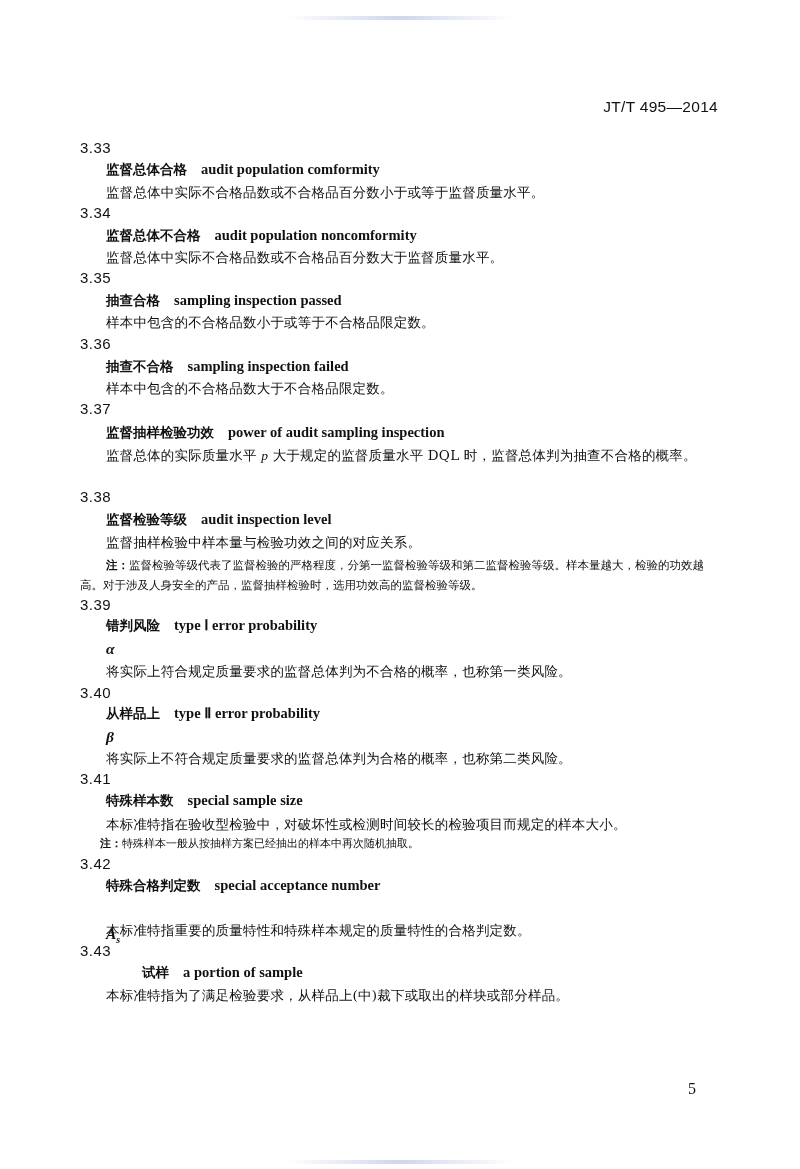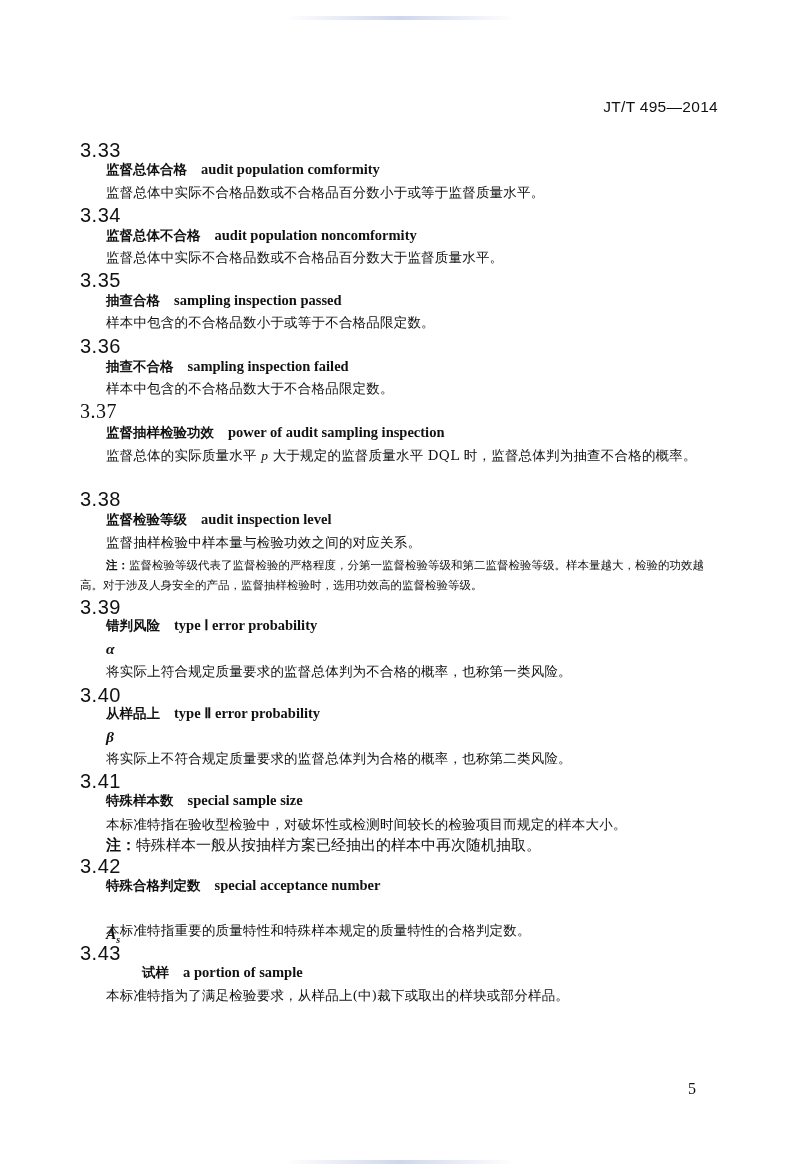--- a/index.html
+++ b/index.html
@@ -3,31 +3,31 @@
 <meta charset="utf-8">
 <style>
   html, body { margin:0; padding:0; background:#ffffff; }
   body { width:800px; height:1169px; position:relative; overflow:hidden;
          font-family:"DejaVu Serif", "Liberation Serif", serif; color:#111; }
   .watermark { position:absolute; left:0; width:800px; height:20px; text-align:center; }
   .wm-bar { display:inline-block; width:230px; height:4px; margin-top:8px;
             background:linear-gradient(90deg, rgba(120,140,200,0.0), rgba(120,140,200,0.35), rgba(120,140,200,0.0)); border-radius:2px; }
   .std-code { position:absolute; top:98px; right:82px; font-family:"Liberation Sans", sans-serif;
               font-size:15.5px; letter-spacing:0.3px; color:#111; }
-  .clause { position:absolute; left:80px; font-family:"Liberation Sans", sans-serif; font-size:20px; color:#111; letter-spacing:0.5px; }
+  .clause { position:absolute; left:80px; font-family:"Liberation Sans", sans-serif; font-size:15px; color:#111; letter-spacing:0.5px; }
   .term { position:absolute; left:106px; font-size:14px; font-weight:bold; white-space:nowrap; }
   .term .zh { font-family:"DejaVu Sans", sans-serif; font-weight:bold; font-size:13.5px; }
   .term .en { font-family:"Liberation Serif", serif; font-weight:bold; font-size:14.5px; margin-left:14px; }
   .symbol { position:absolute; left:106px; font-family:"Liberation Serif", serif; font-weight:bold; font-style:italic; font-size:15.5px; }
   .symbol sub { font-size:10px; }
   .def { position:absolute; left:106px; font-family:"DejaVu Serif", serif; font-size:13.5px; white-space:nowrap; letter-spacing:0.2px; }
   .def-wrap { position:absolute; left:80px; width:640px; font-family:"DejaVu Serif", serif; font-size:13.5px; line-height:23px; text-indent:26px; letter-spacing:0.2px; }
   .note { position:absolute; left:80px; width:640px; font-family:"DejaVu Serif", serif; font-size:11.5px; line-height:20px; text-indent:26px; }
   .note .note-label { font-family:"DejaVu Sans", sans-serif; font-weight:bold; }
-  .note-single { position:absolute; left:106px; font-family:"DejaVu Serif", serif; font-size:15px; white-space:nowrap; }
+  .note-single { position:absolute; left:100px; font-family:"DejaVu Serif", serif; font-size:11px; white-space:nowrap; }
   .note-single .note-label { font-family:"DejaVu Sans", sans-serif; font-weight:bold; }
   .page-num { position:absolute; top:1080px; left:688px; font-family:"Liberation Serif", serif; font-size:16px; }
   .ital { font-style:italic; font-family:"Liberation Serif", serif; }
 </style>
 </head>
 <body>
 
 <div class="watermark" style="top:5px;"><span class="wm-bar"></span></div>
 <div class="watermark" style="top:1149px;"><span class="wm-bar"></span></div>
 
@@ -50,21 +50,21 @@
   <span class="zh">抽查合格</span><span class="en">sampling inspection passed</span>
 </div>
 <div class="def" style="top:314px;">样本中包含的不合格品数小于或等于不合格品限定数。</div>
 
 <div class="clause" style="top:335px;">3.36</div>
 <div class="term" style="top:358px;">
   <span class="zh">抽查不合格</span><span class="en">sampling inspection failed</span>
 </div>
 <div class="def" style="top:380px;">样本中包含的不合格品数大于不合格品限定数。</div>
 
-<div class="clause" style="top:400px;font-family:Liberation Serif, serif;">3.37</div>
+<div class="clause" style="top:400px;">3.37</div>
 <div class="term" style="top:424px;">
   <span class="zh">监督抽样检验功效</span><span class="en">power of audit sampling inspection</span>
 </div>
 <div class="def-wrap" style="top:444px;"><span>监督总体的实际质量水平 </span><span class="ital">p</span><span> 大于规定的监督质量水平 DQL 时，监督总体判为抽查不合格的概率。</span></div>
 
 <div class="clause" style="top:488px;">3.38</div>
 <div class="term" style="top:511px;">
   <span class="zh">监督检验等级</span><span class="en">audit inspection level</span>
 </div>
 <div class="def" style="top:534px;">监督抽样检验中样本量与检验功效之间的对应关系。</div>

